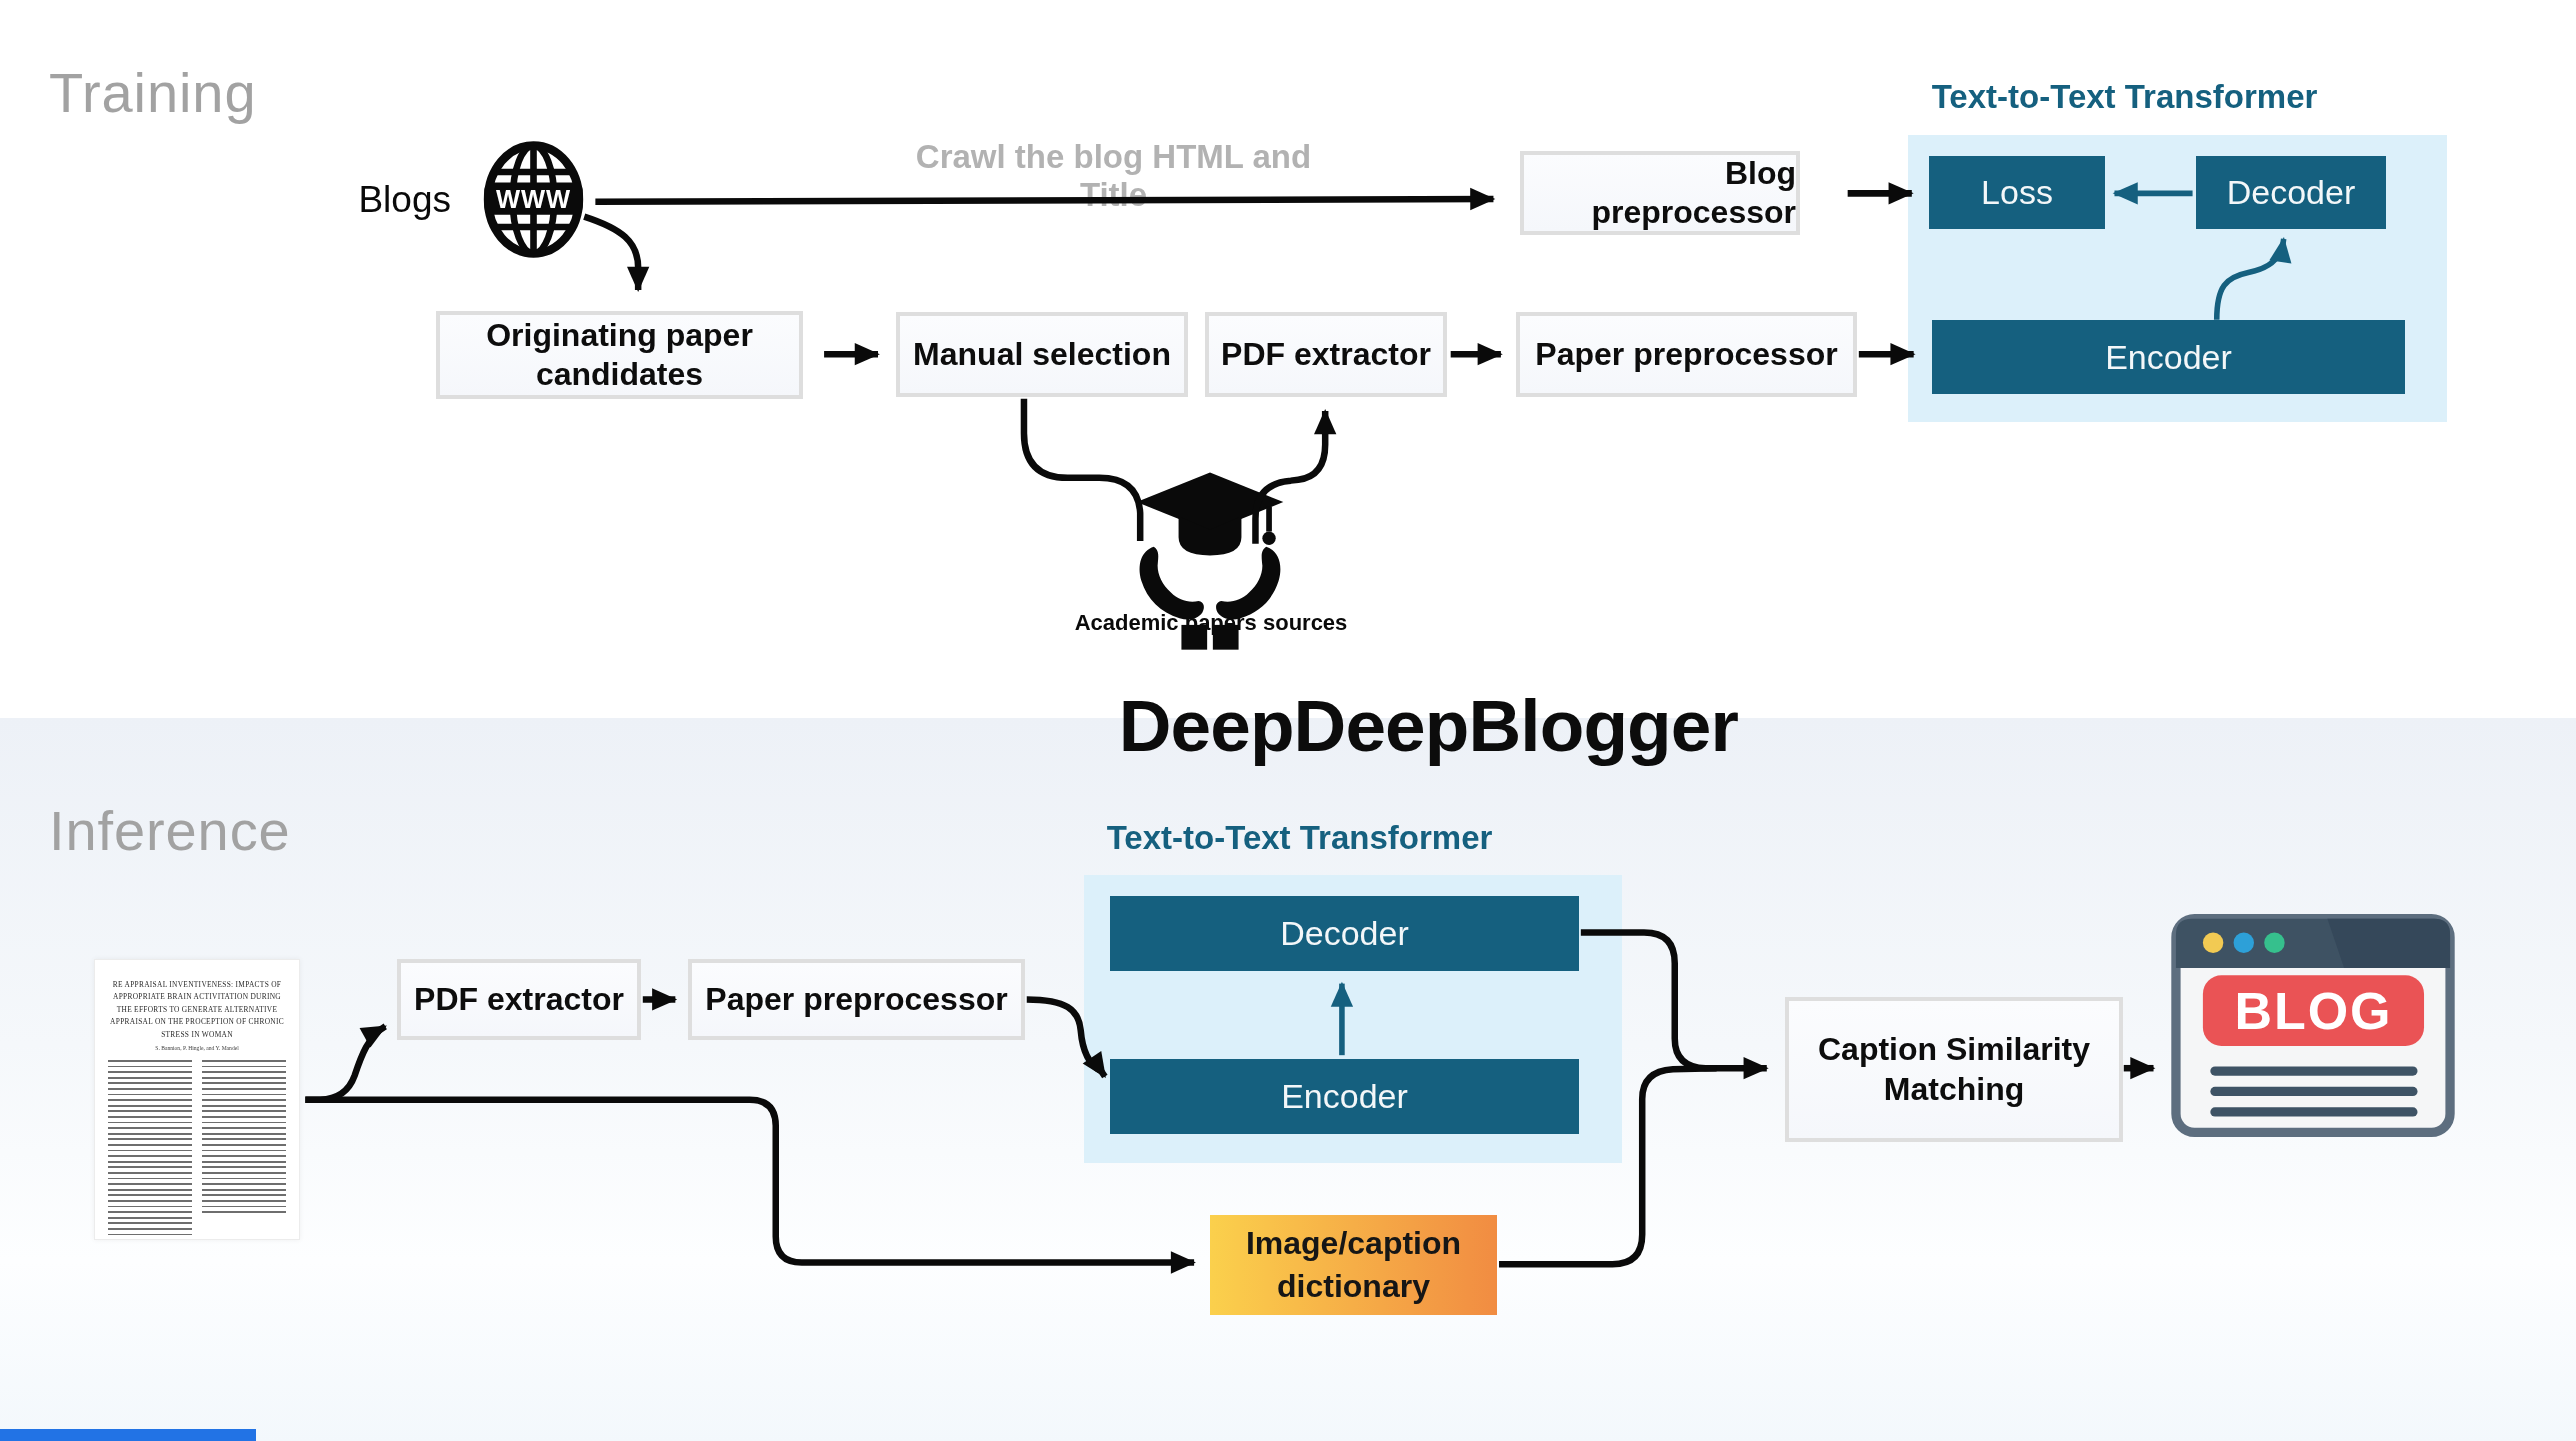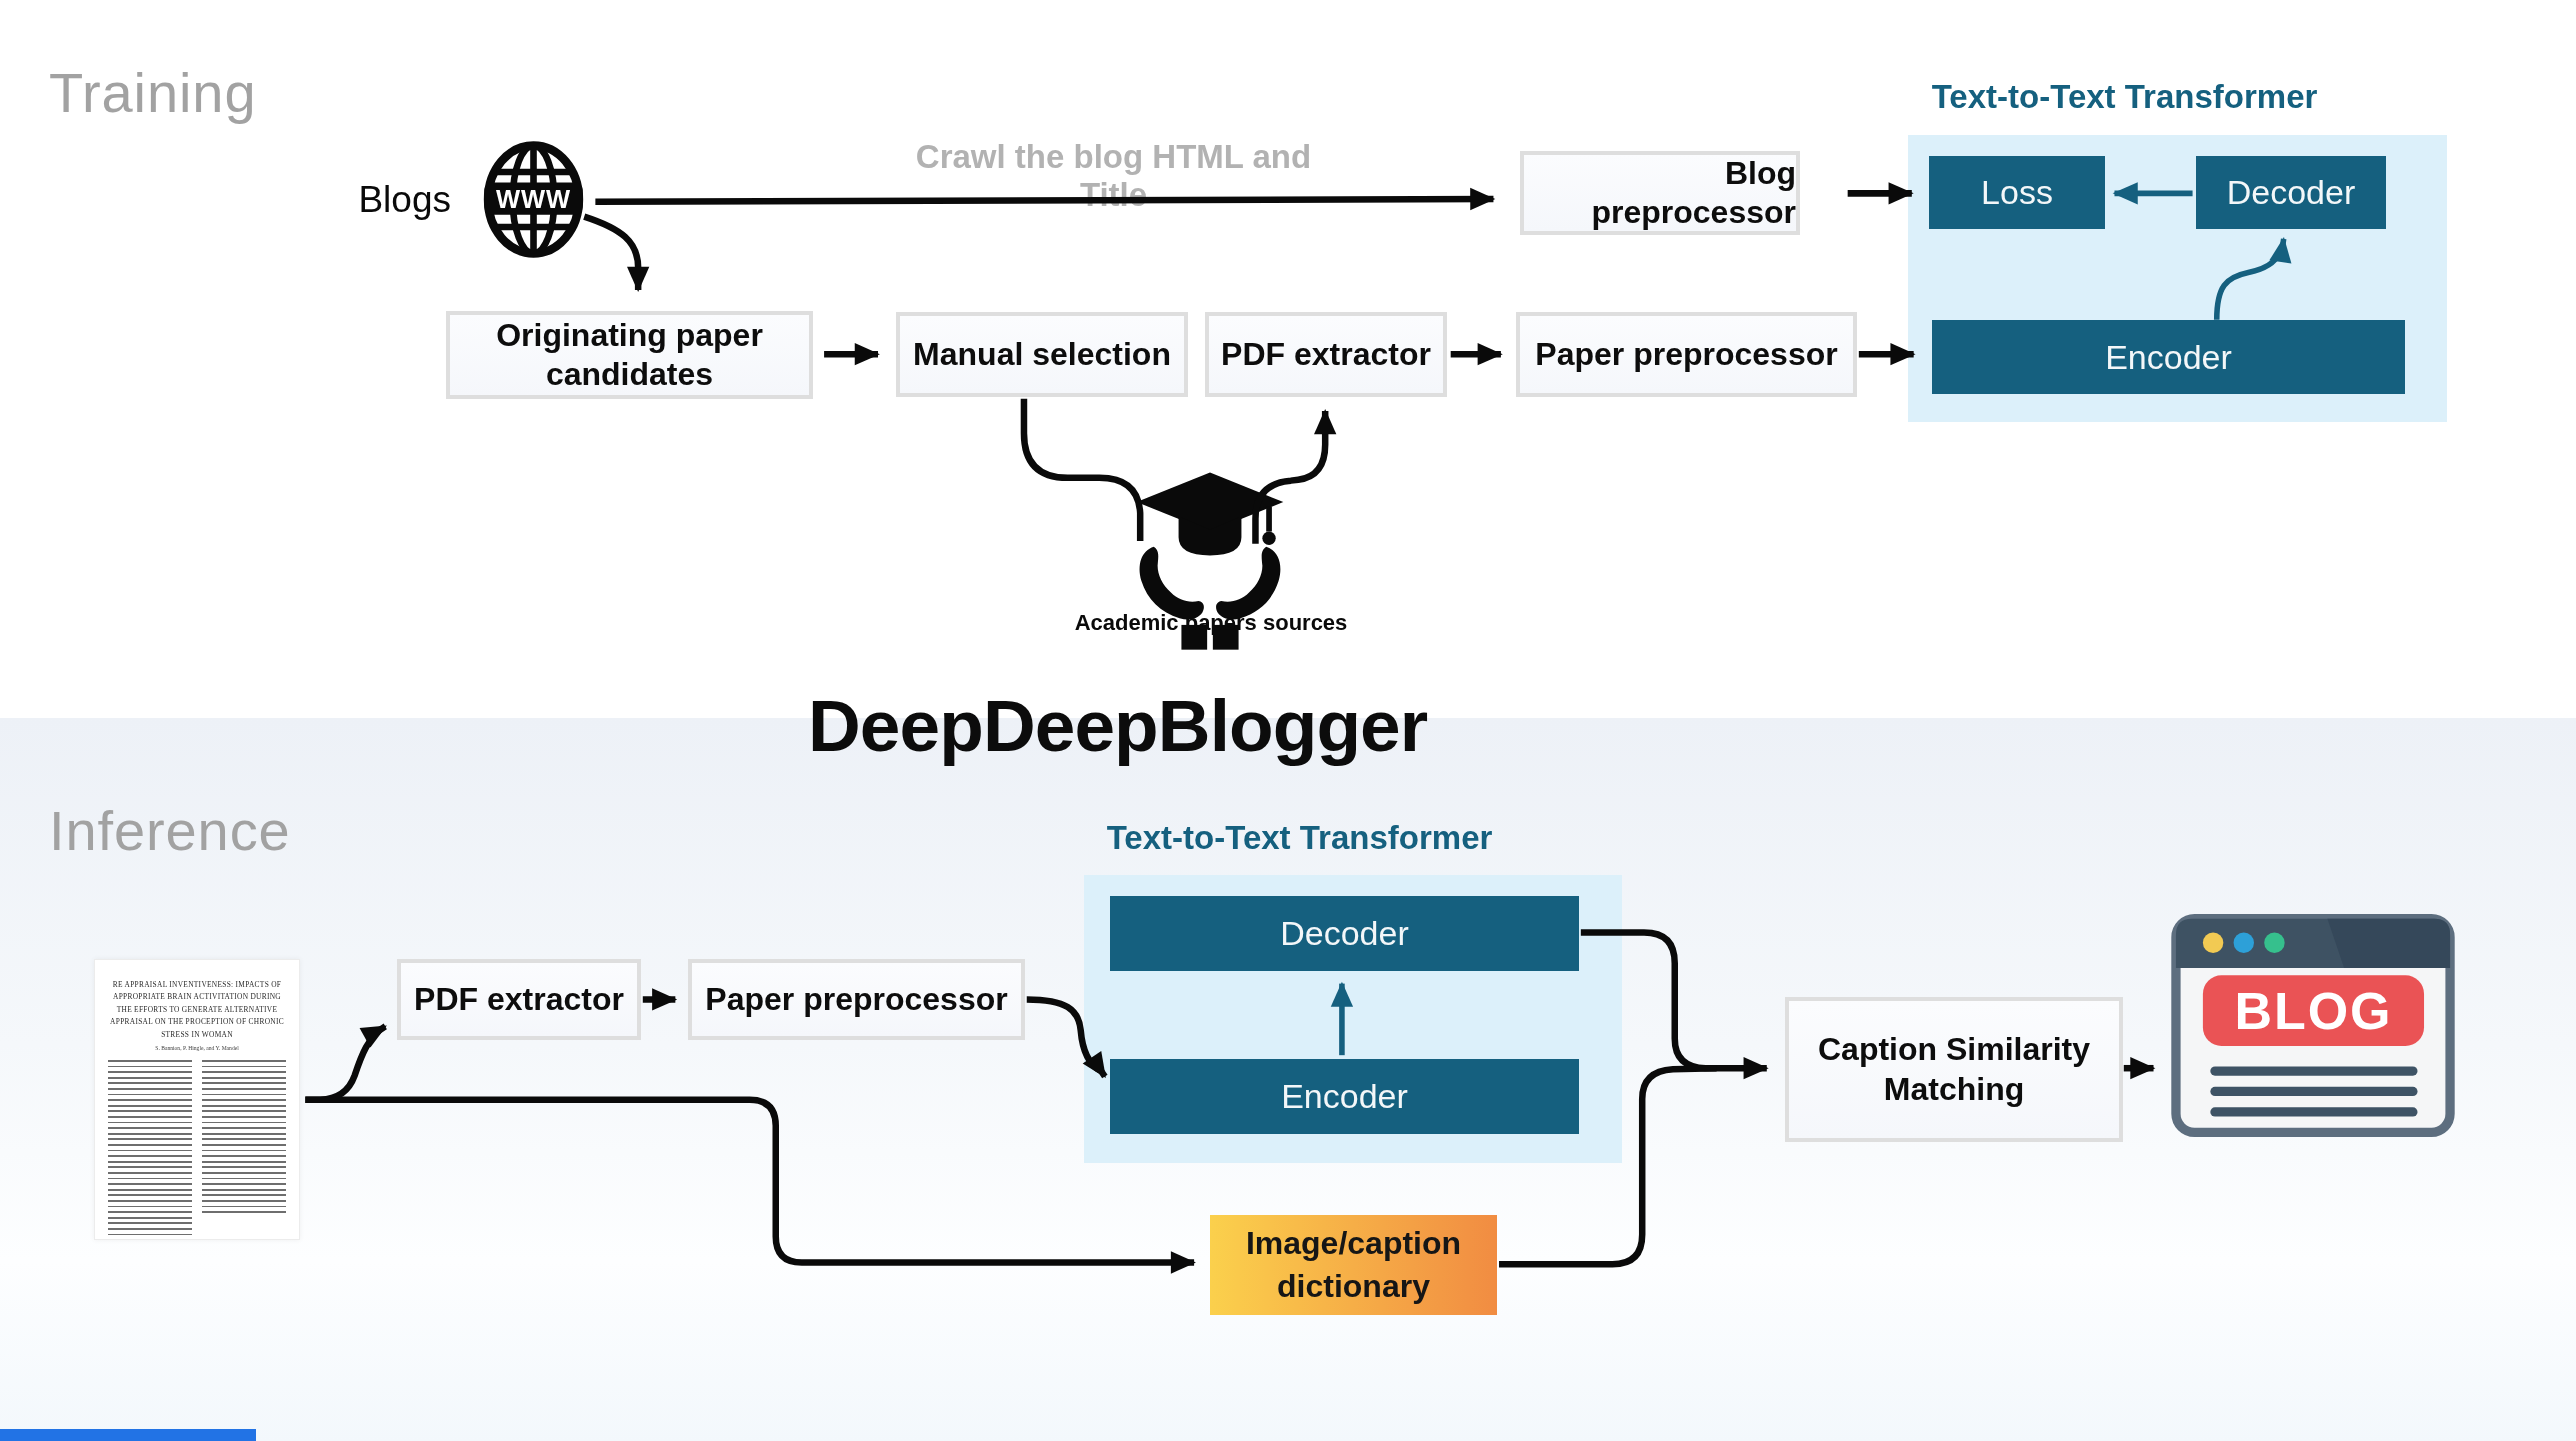--- a/index.html
+++ b/index.html
@@ -24,21 +24,21 @@
   }
   .bluepanel{background:#dcf0fa;}
   .tbox{
     display:flex;align-items:center;justify-content:center;text-align:center;
     background:#15607f;color:#f3f7f9;font-size:34px;font-weight:400;box-sizing:border-box;
   }
   .t2t-title{color:#15607f;font-weight:bold;font-size:33px;text-align:center;}
   .crawl-note{color:#b2b2b2;font-weight:bold;font-size:33px;text-align:center;}
   .blogs-label{color:#0a0a0a;font-weight:normal;font-size:37px;text-align:right;}
   .academic-label{color:#0a0a0a;font-weight:bold;font-size:22px;text-align:center;}
-  .main-title{color:#0c0c0c;font-weight:bold;font-size:73px;text-align:left;letter-spacing:-0.9px;}
+  .main-title{color:#0c0c0c;font-weight:bold;font-size:73px;text-align:right;letter-spacing:-0.9px;}
   .dictbox{
     display:flex;align-items:center;justify-content:center;text-align:center;
     background:linear-gradient(90deg,#fbd04c 0%,#f18c42 100%);
     color:#161616;font-size:32px;font-weight:700;line-height:1.35;box-sizing:border-box;
   }
   
   .paper-page{
     background:#ffffff;border:0.9px solid #ececec;box-shadow:0 0 5.6px rgba(0,0,0,0.06);
     overflow:hidden;
   }
@@ -78,21 +78,21 @@
     <line x1="26" y1="36" x2="104" y2="36" stroke="#0a0a0a" stroke-width="7"></line>
     <line x1="21" y1="94" x2="109" y2="94" stroke="#0a0a0a" stroke-width="7"></line>
     <rect x="13" y="47" width="104" height="34" rx="8" fill="#0a0a0a"></rect>
     <text x="65" y="74" text-anchor="middle" fill="#ffffff" font-size="27" font-weight="bold" font-family="Liberation Sans, sans-serif" letter-spacing="1">WWW</text>
   </svg>
 
   <div class="abs crawl-note" style="left:881px;top:138px;width:465px;">Crawl the blog HTML and Title</div>
 
   <div class="abs pbox" style="left:1520px;top:151px;width:280px;height:84px;text-align:right;">Blog preprocessor</div>
 
-  <div class="abs pbox" style="left:446px;top:311px;width:367px;height:88px;padding:0 28px;">Originating paper candidates</div>
+  <div class="abs pbox" style="left:436px;top:311px;width:367px;height:88px;padding:0 28px;">Originating paper candidates</div>
   <div class="abs pbox" style="left:896px;top:312px;width:292px;height:85px;">Manual selection</div>
   <div class="abs pbox" style="left:1205px;top:312px;width:242px;height:85px;">PDF extractor</div>
   <div class="abs pbox" style="left:1516px;top:312px;width:341px;height:85px;">Paper preprocessor</div>
 
   <div class="abs t2t-title" style="left:1855px;top:78px;width:539px;">Text-to-Text Transformer</div>
   <div class="abs bluepanel" style="left:1908px;top:135px;width:539px;height:287px;"></div>
   <div class="abs tbox" style="left:1929px;top:156px;width:176px;height:73px;">Loss</div>
   <div class="abs tbox" style="left:2196px;top:156px;width:190px;height:73px;">Decoder</div>
   <div class="abs tbox" style="left:1932px;top:320px;width:473px;height:74px;">Encoder</div>
 

